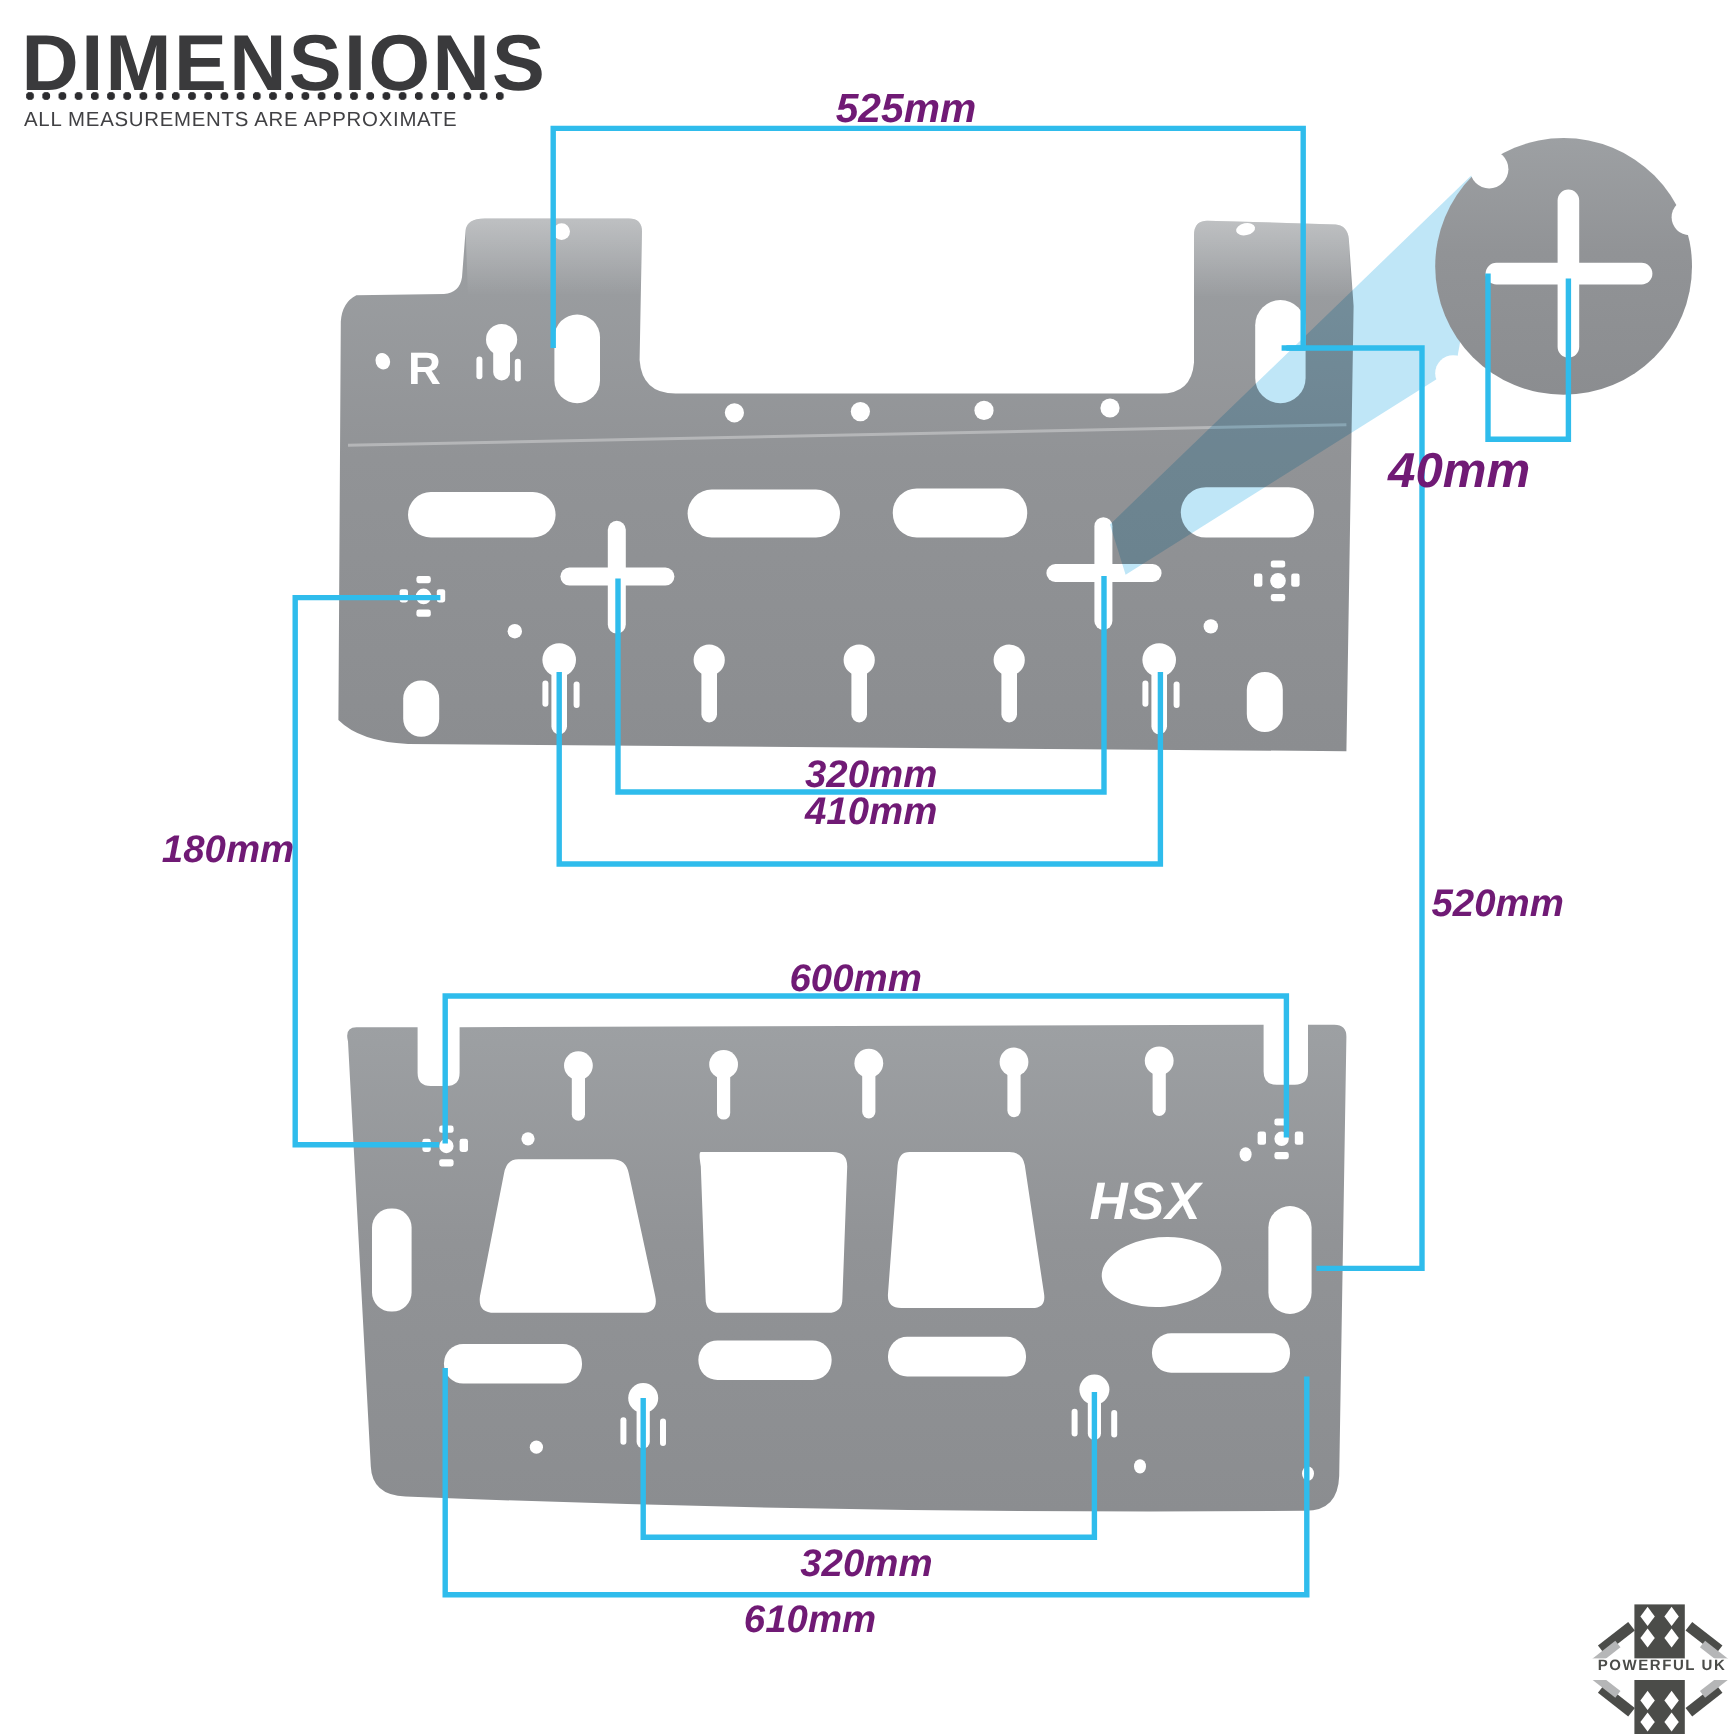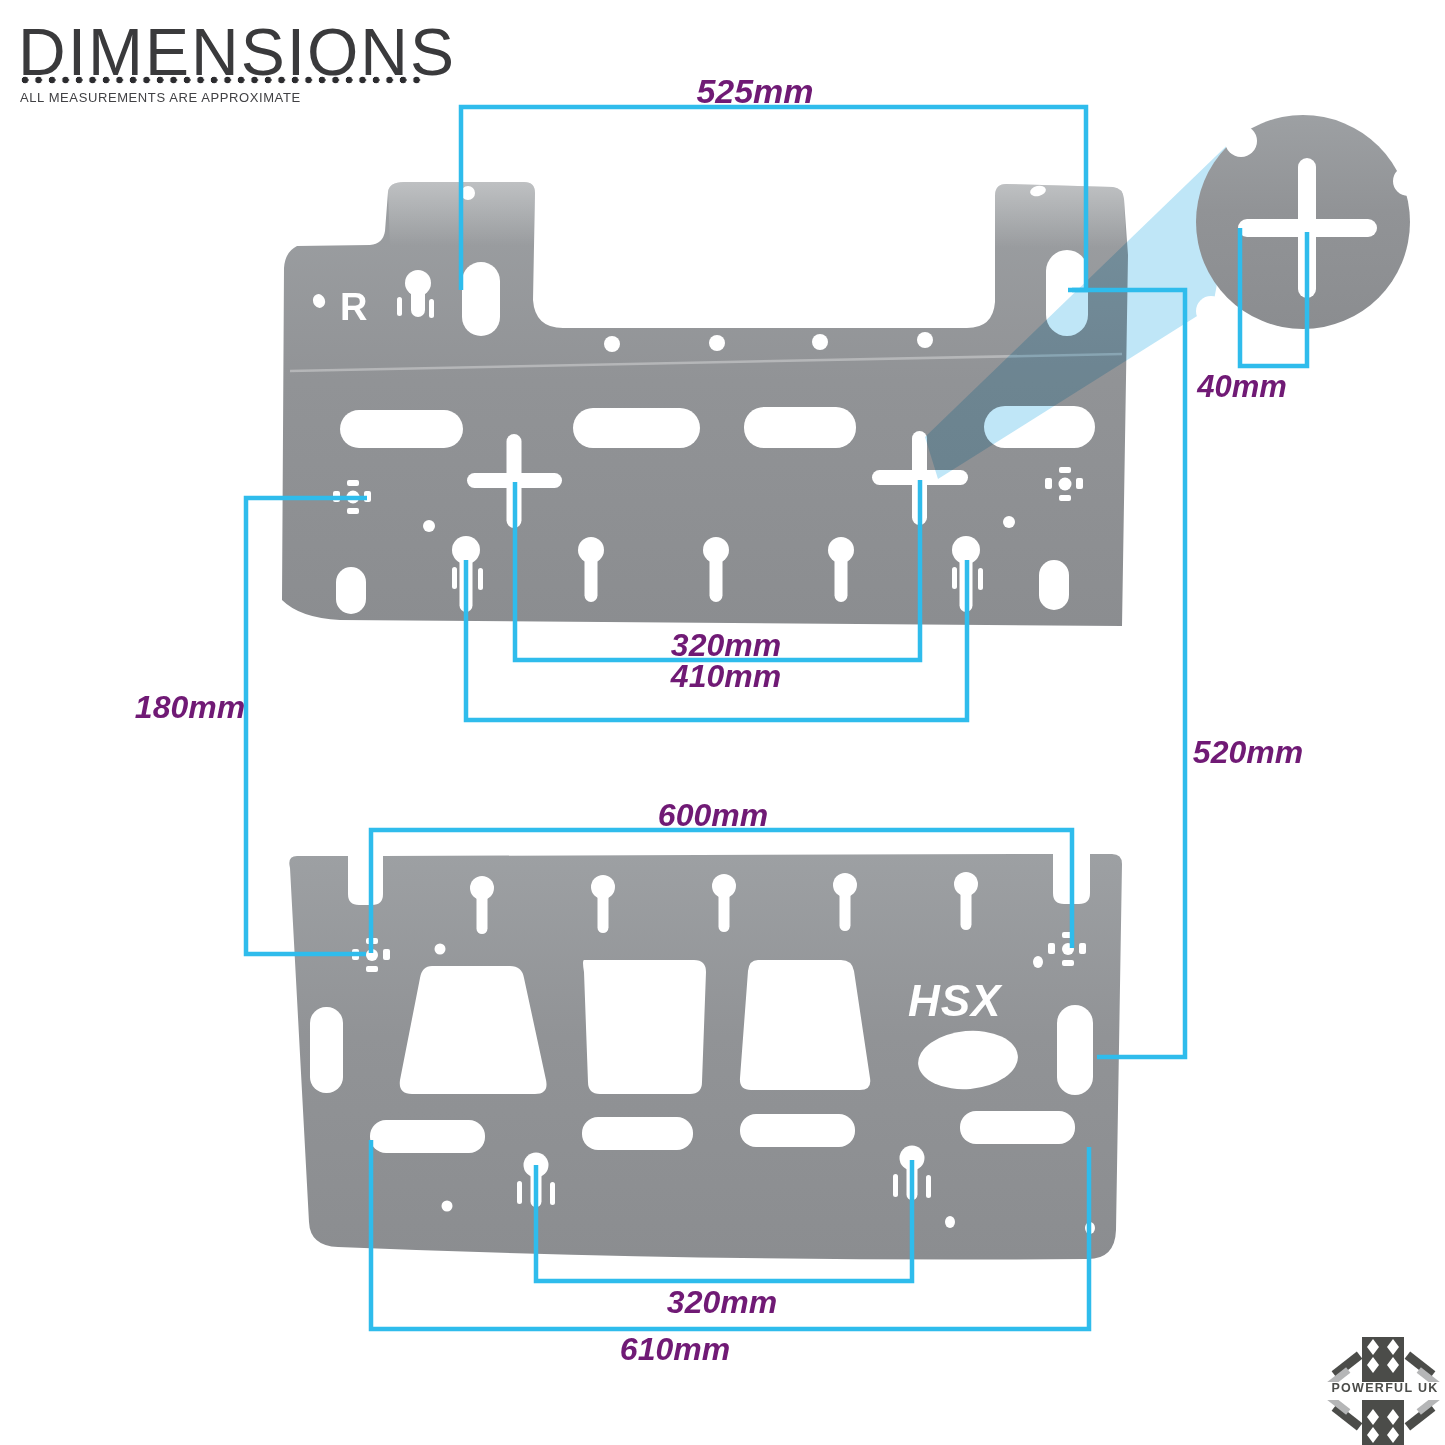--- a/index.html
+++ b/index.html
@@ -3,30 +3,30 @@
 <meta charset="utf-8">
 <style>
   html,body{margin:0;padding:0;}
   body{
     width:1445px;height:1445px;position:relative;overflow:hidden;
     background:#ffffff;font-family:"Liberation Sans",sans-serif;
   }
   #canvas-svg{position:absolute;left:0;top:0;}
   .page-title{
     position:absolute;left:18px;top:14px;
-    font-size:66px;font-weight:400;letter-spacing:2px;color:#3a3a3c;
+    font-size:66px;font-weight:700;letter-spacing:2px;color:#3a3a3c;
   }
   .dotted-divider{
     position:absolute;left:21px;top:76px;width:404px;height:8px;
     background-image:radial-gradient(circle 3.4px at 4px 4px,#2c2c2f 3.2px,transparent 3.6px);
     background-size:13.5px 8px;background-repeat:repeat-x;
   }
   .page-subtitle{
     position:absolute;left:20px;top:90px;
-    font-size:13px;font-weight:400;letter-spacing:0.6px;color:#414144;
+    font-size:17px;font-weight:400;letter-spacing:0.6px;color:#414144;
   }
   .dim-label{
     position:absolute;width:170px;text-align:center;
     font-weight:bold;font-style:italic;font-size:32px;color:#701a75;
   }
   .brand-label{
     position:absolute;left:1322px;top:1381px;width:126px;text-align:center;
     font-size:12.5px;font-weight:bold;letter-spacing:1.3px;color:#4b4c49;
   }
 </style>
@@ -280,21 +280,21 @@
       <rect x="-62" y="-9" width="124" height="18"></rect>
     </g>
   </g>
 </svg>
 
 <div class="page-title">DIMENSIONS</div>
 <div class="dotted-divider"></div>
 <div class="page-subtitle">ALL MEASUREMENTS ARE APPROXIMATE</div>
 
 <div class="dim-label" style="left:670px;top:72px;font-size:34px;">525mm</div>
-<div class="dim-label" style="left:1157px;top:369px;font-size:31px;">40mm</div>
+<div class="dim-label" style="left:1131px;top:369px;font-size:41px;">40mm</div>
 <div class="dim-label" style="left:641px;top:627px;">320mm</div>
 <div class="dim-label" style="left:641px;top:658px;">410mm</div>
 <div class="dim-label" style="left:105px;top:689px;">180mm</div>
 <div class="dim-label" style="left:1163px;top:734px;font-style:italic;">520mm</div>
 <div class="dim-label" style="left:628px;top:797px;">600mm</div>
 <div class="dim-label" style="left:637px;top:1284px;">320mm</div>
 <div class="dim-label" style="left:590px;top:1331px;">610mm</div>
 
 <div class="brand-label">POWERFUL UK</div>
 

